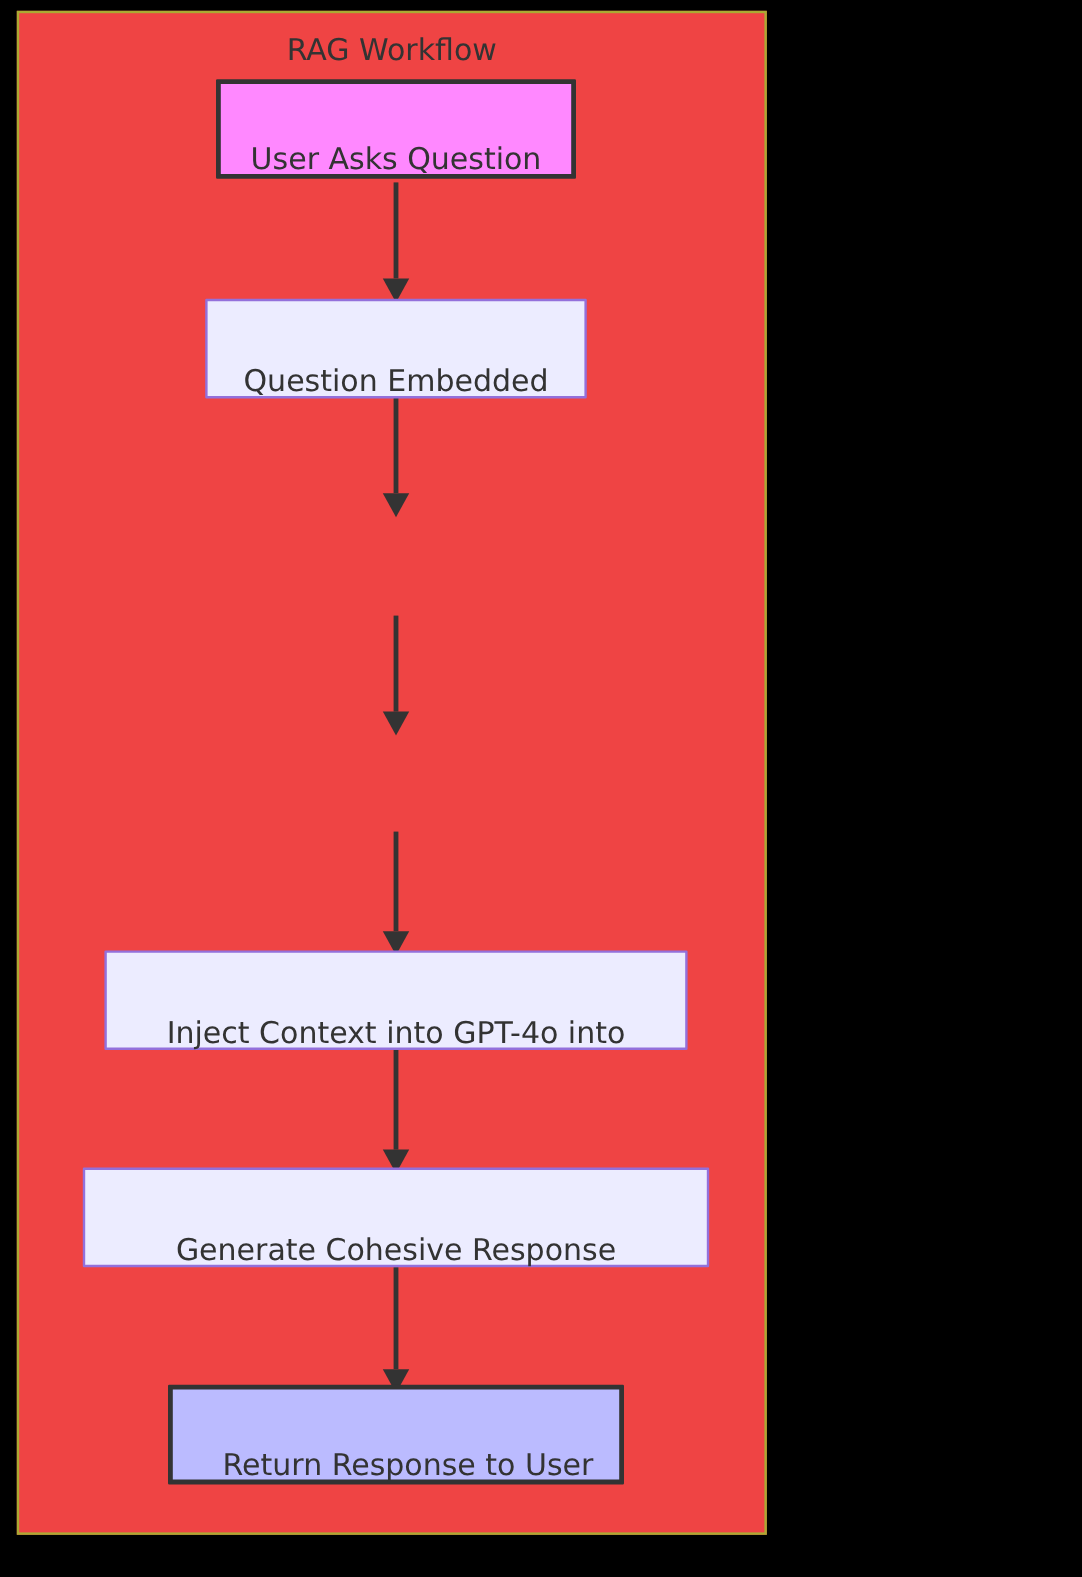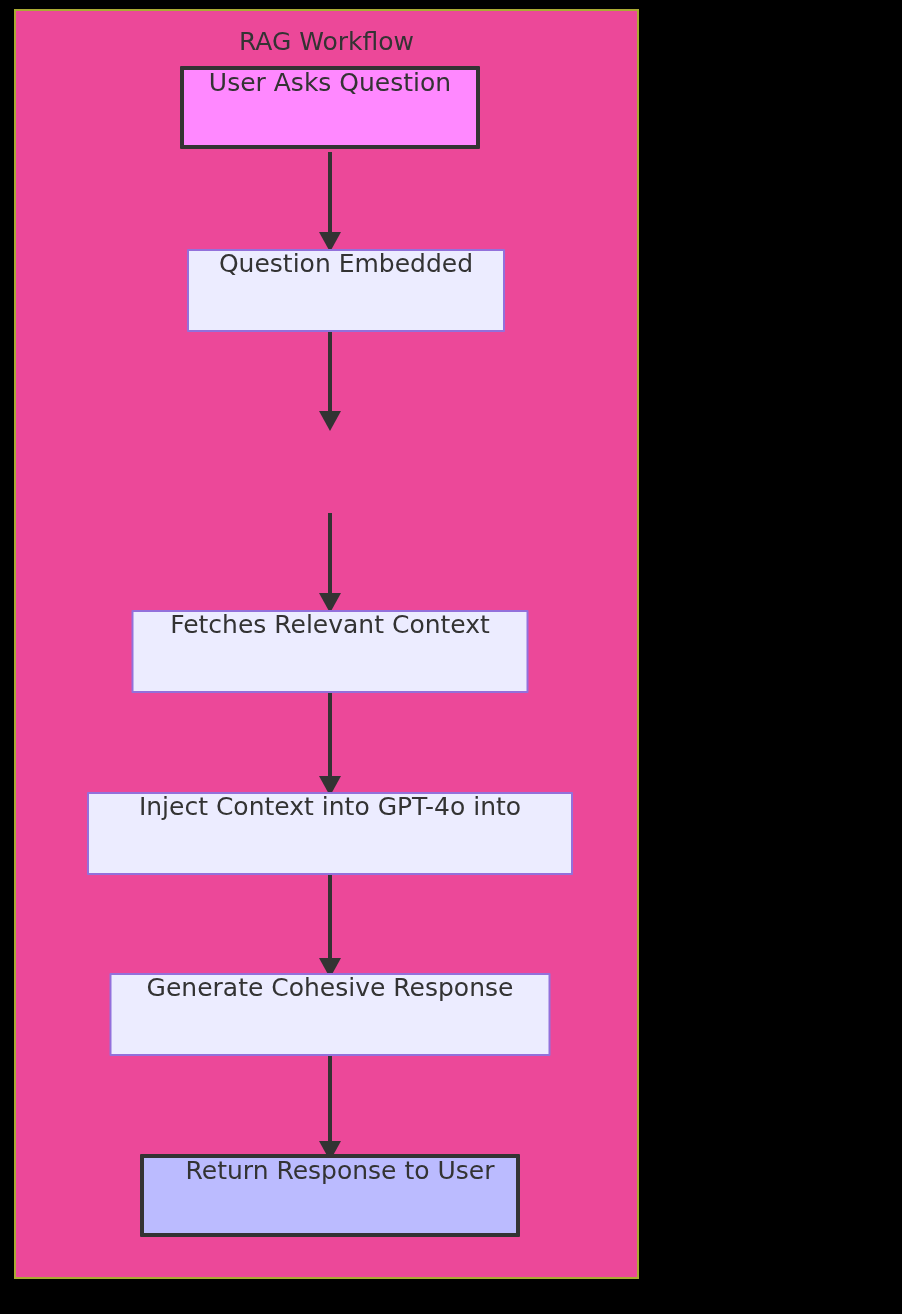--- a/index.html
+++ b/index.html
@@ -21,21 +21,21 @@
     background: #000000;
   }
 
   
   #subgraph-container {
     position: absolute;
     left: 14px;
     top: 9px;
     width: 625px;
     height: 1270px;
-    background: #ec4899;
+    background: #ef4444;
     border: 2px solid #aaaa33;
     box-sizing: border-box;
   }
 
   #subgraph-title {
     position: absolute;
     left: 0;
     top: 18px;
     width: 100%;
     text-align: center;
@@ -51,21 +51,21 @@
     left: 0;
     top: 0;
     width: 100%;
     height: 100%;
   }
 
   .flow-node {
     position: absolute;
     box-sizing: border-box;
     display: flex;
-    align-items: flex-start;
+    align-items: flex-end;
     justify-content: center;
     height: 83px;
     border-radius: 1px;
     transform: translateX(-50%);
     left: 314px;
   }
 
   .flow-node .node-label {
     font-size: 25px;
     color: #333333;
@@ -153,34 +153,31 @@
 
       <div class="flow-edge" style="top:1045px; height:105px;">
         <div class="edge-line" style="height:85px;"></div>
         <div class="edge-head"></div>
       </div>
 
       <div class="flow-node style-start" style="top:55px; width:300px;">
         <span class="node-label">User Asks Question</span>
       </div>
 
-      <div class="flow-node style-step" style="top:238px; width:318px;margin-left:16px;">
+      <div class="flow-node style-step" style="top:238px; width:318px;">
         <span class="node-label">Question Embedded</span>
       </div>
 
 
-      <div class="flow-node style-step" style="top:599px; width:397px;">
-        <span class="node-label">Fetches Relevant Context</span>
-      </div>
 
       <div class="flow-node style-step" style="top:781px; width:486px;">
         <span class="node-label">Inject Context into GPT-4o into</span>
       </div>
 
-      <div class="flow-node style-step" style="top:962px; width:441px;">
+      <div class="flow-node style-step" style="top:962px; width:522px;">
         <span class="node-label">Generate Cohesive Response</span>
       </div>
 
       <div class="flow-node style-end" style="top:1143px; width:380px;padding-left:20px;">
         <span class="node-label">Return Response to User</span>
       </div>
 
     </div>
   </div>
 </div>

